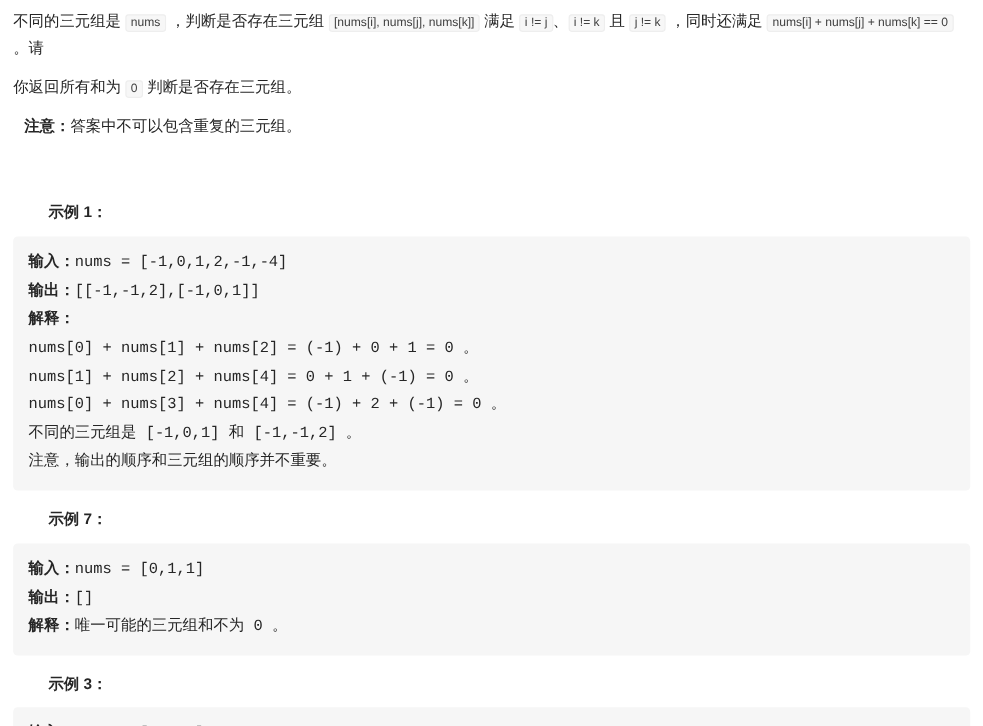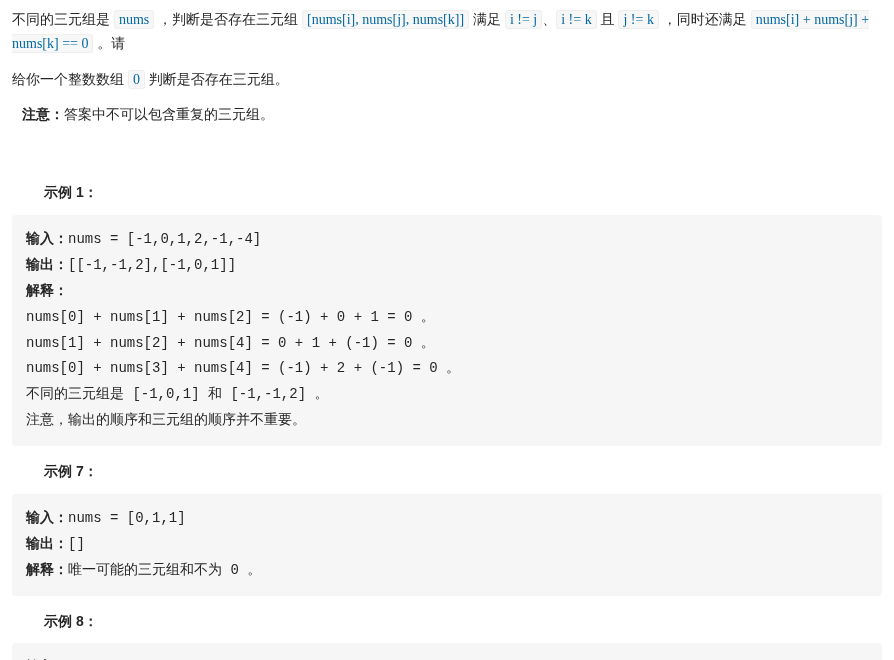--- a/index.html
+++ b/index.html
@@ -8,27 +8,27 @@
   font-size: 14px;
   line-height: 1.7;
   color: #262626;
   background: #ffffff;
   padding: 8px 12px;
   width: 894px;
   position: relative;
 }
 p { margin-bottom: 12px; }
 code {
-  font-family: Liberation Serif, serif;
-  font-size: 14px;
+  font-family: Liberation Sans, sans-serif;
+  font-size: 11px;
   background: #f7f7f7;
   border: 1px solid #eeeeee;
   border-radius: 3px;
   padding: 1px 4px;
-  color: #0369a1;
+  color: #404040;
 }
 strong { font-weight: 700; margin-left: 10px; }
 .space { height: 36px; }
 .example-heading { font-weight: 600; margin-bottom: 10px; margin-top: 6px; margin-left: 32px; }
 pre {
   background: #f6f6f6;
   border-radius: 4px;
   padding: 12px 14px;
   font-family: "SFMono-Regular", Consolas, "Liberation Mono", Menlo, monospace;
   font-size: 14px;
@@ -40,21 +40,21 @@
 pre b { font-weight: 700; }
 </style>
 </head>
 <body>
 
 <p>
   <span>不同的三元组是 </span><code>nums</code><span> ，判断是否存在三元组 </span><code>[nums[i], nums[j], nums[k]]</code><span> 满足 </span><code>i != j</code><span>、</span><code>i != k</code><span> 且 </span><code>j != k</code><span> ，同时还满足 </span><code>nums[i] + nums[j] + nums[k] == 0</code><span> 。请</span>
 </p>
 
 <p>
-  <span>给你一个整数数组 </span><code>0</code><span> 判断是否存在三元组。</span>
+  <span>你返回所有和为 </span><code>0</code><span> 判断是否存在三元组。</span>
 </p>
 
 <p>
   <strong>注意：</strong><span>答案中不可以包含重复的三元组。</span>
 </p>
 
 <div class="space"></div>
 
 <p class="example-heading">示例 1：</p>
 <pre><b>输入：</b><span>nums = [-1,0,1,2,-1,-4]</span>
@@ -64,16 +64,16 @@
 <span>nums[1] + nums[2] + nums[4] = 0 + 1 + (-1) = 0 。</span>
 <span>nums[0] + nums[3] + nums[4] = (-1) + 2 + (-1) = 0 。</span>
 <span>不同的三元组是 [-1,0,1] 和 [-1,-1,2] 。</span>
 <span>注意，输出的顺序和三元组的顺序并不重要。</span></pre>
 
 <p class="example-heading">示例 7：</p>
 <pre><b>输入：</b><span>nums = [0,1,1]</span>
 <b>输出：</b><span>[]</span>
 <b>解释：</b><span>唯一可能的三元组和不为 0 。</span></pre>
 
-<p class="example-heading">示例 8：</p>
+<p class="example-heading">示例 3：</p>
 <pre><b>输入：</b><span>nums = [0,0,0]</span>
 
 </pre>
 
 </body></html>

